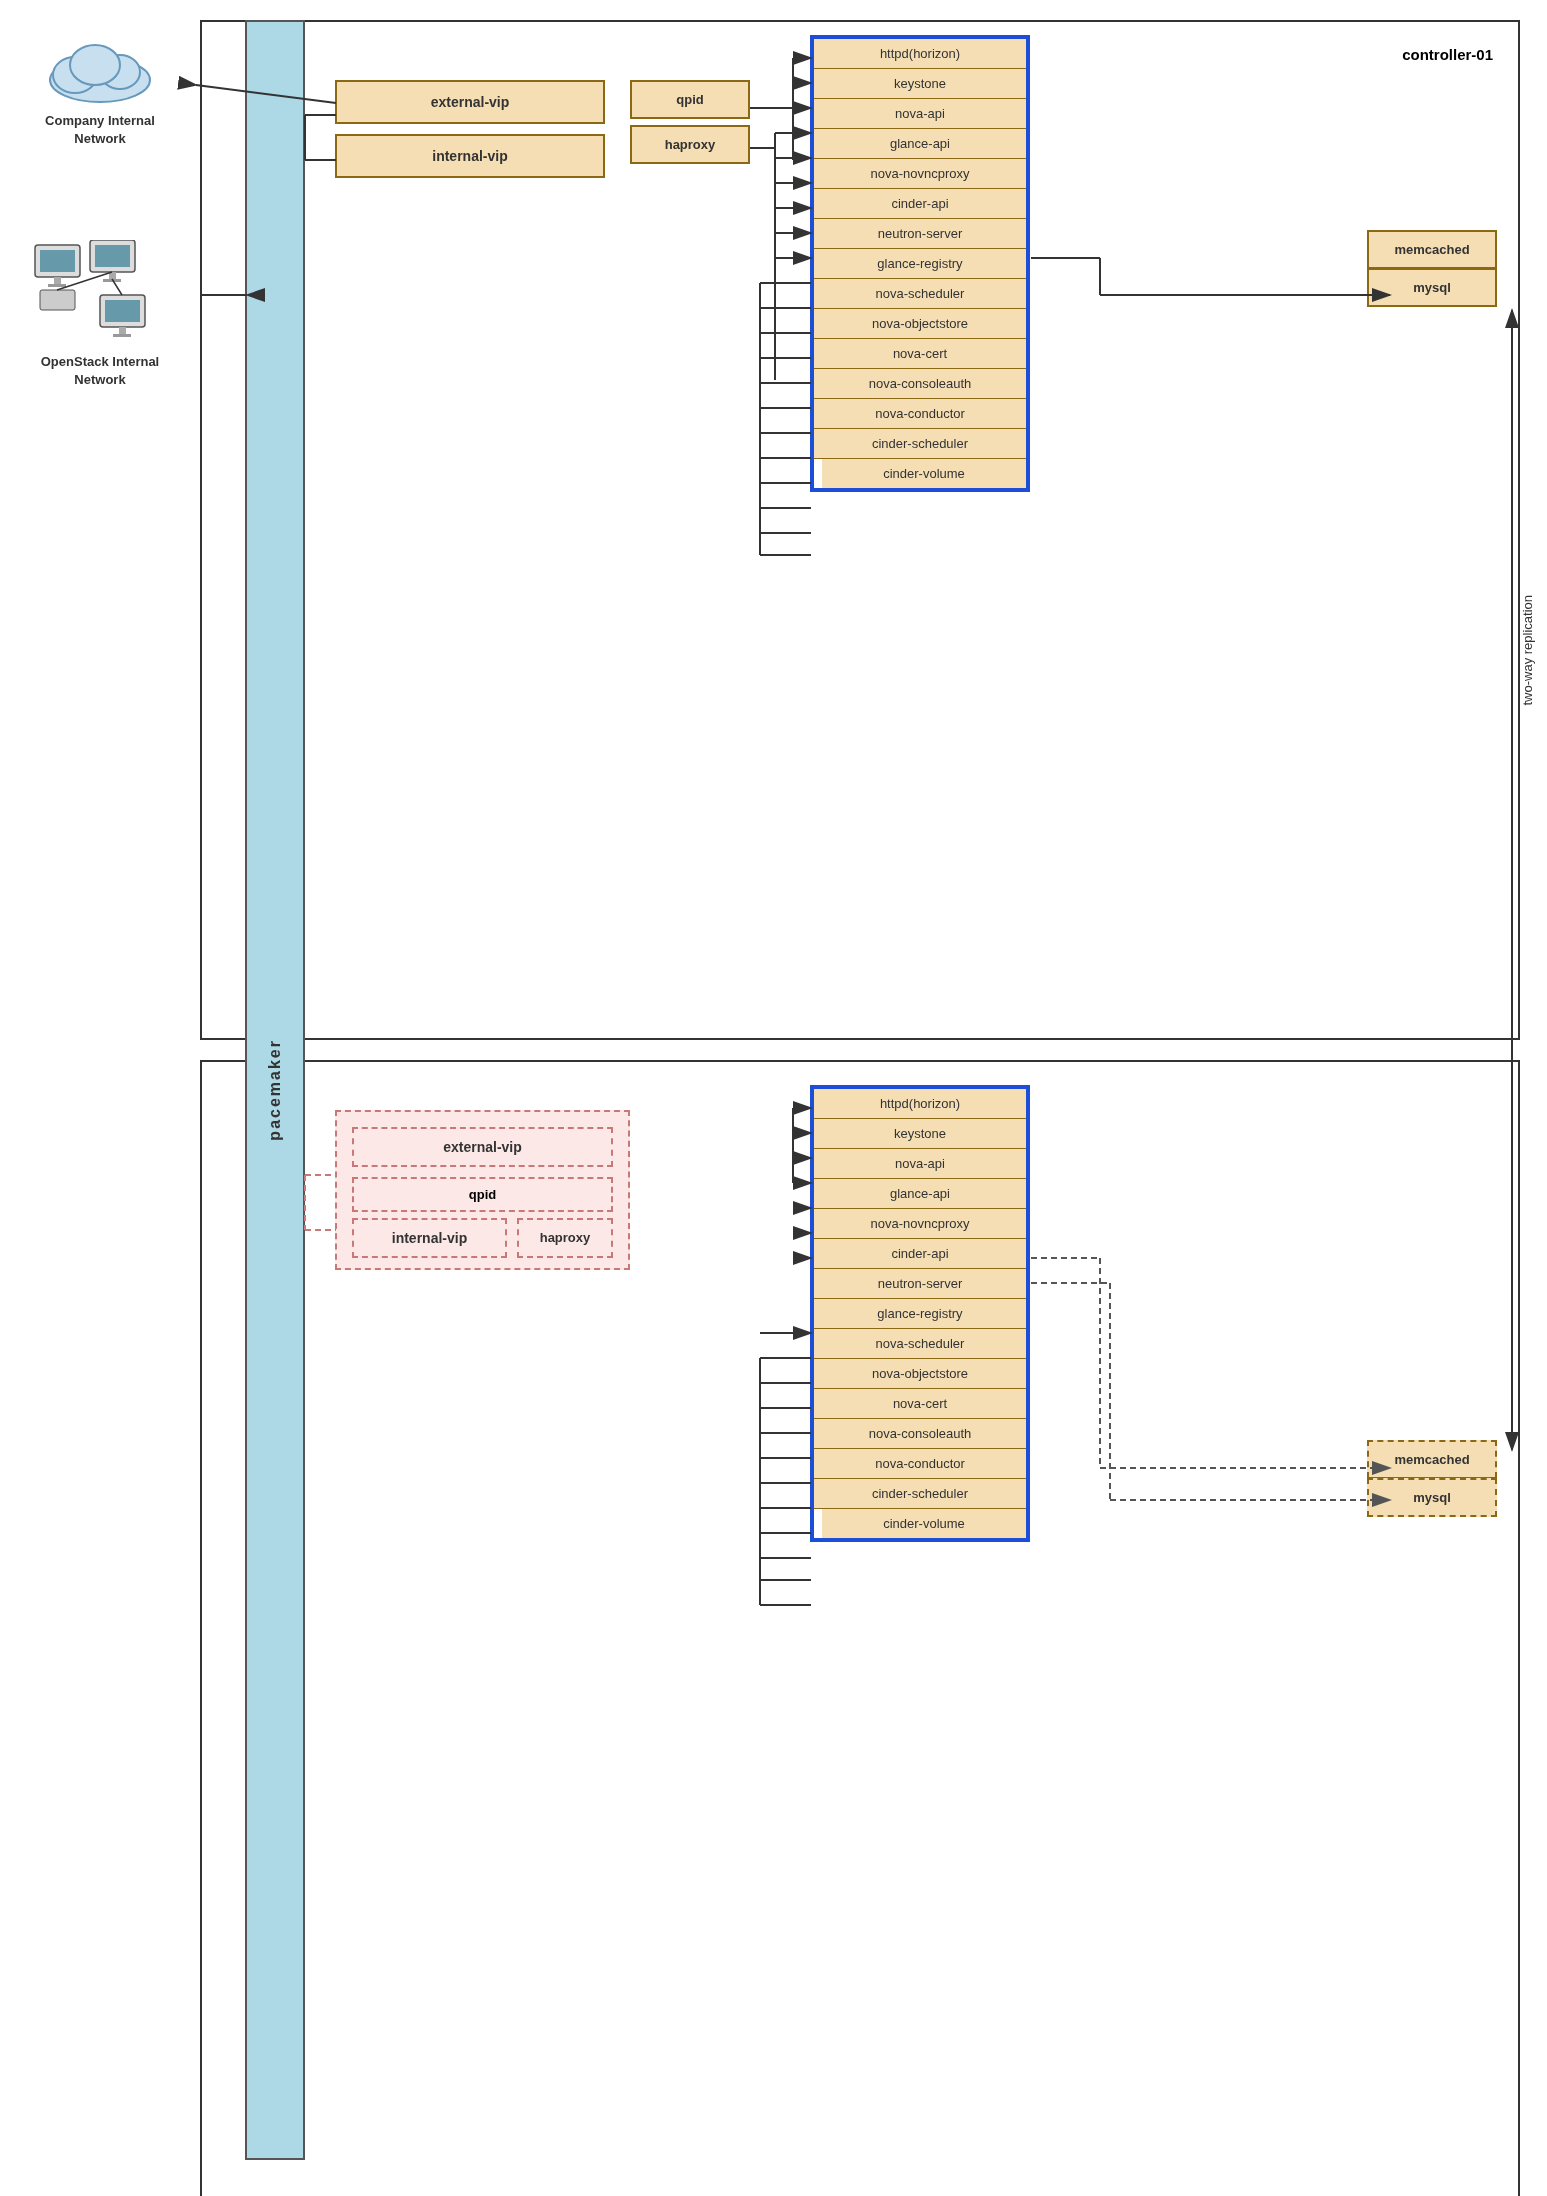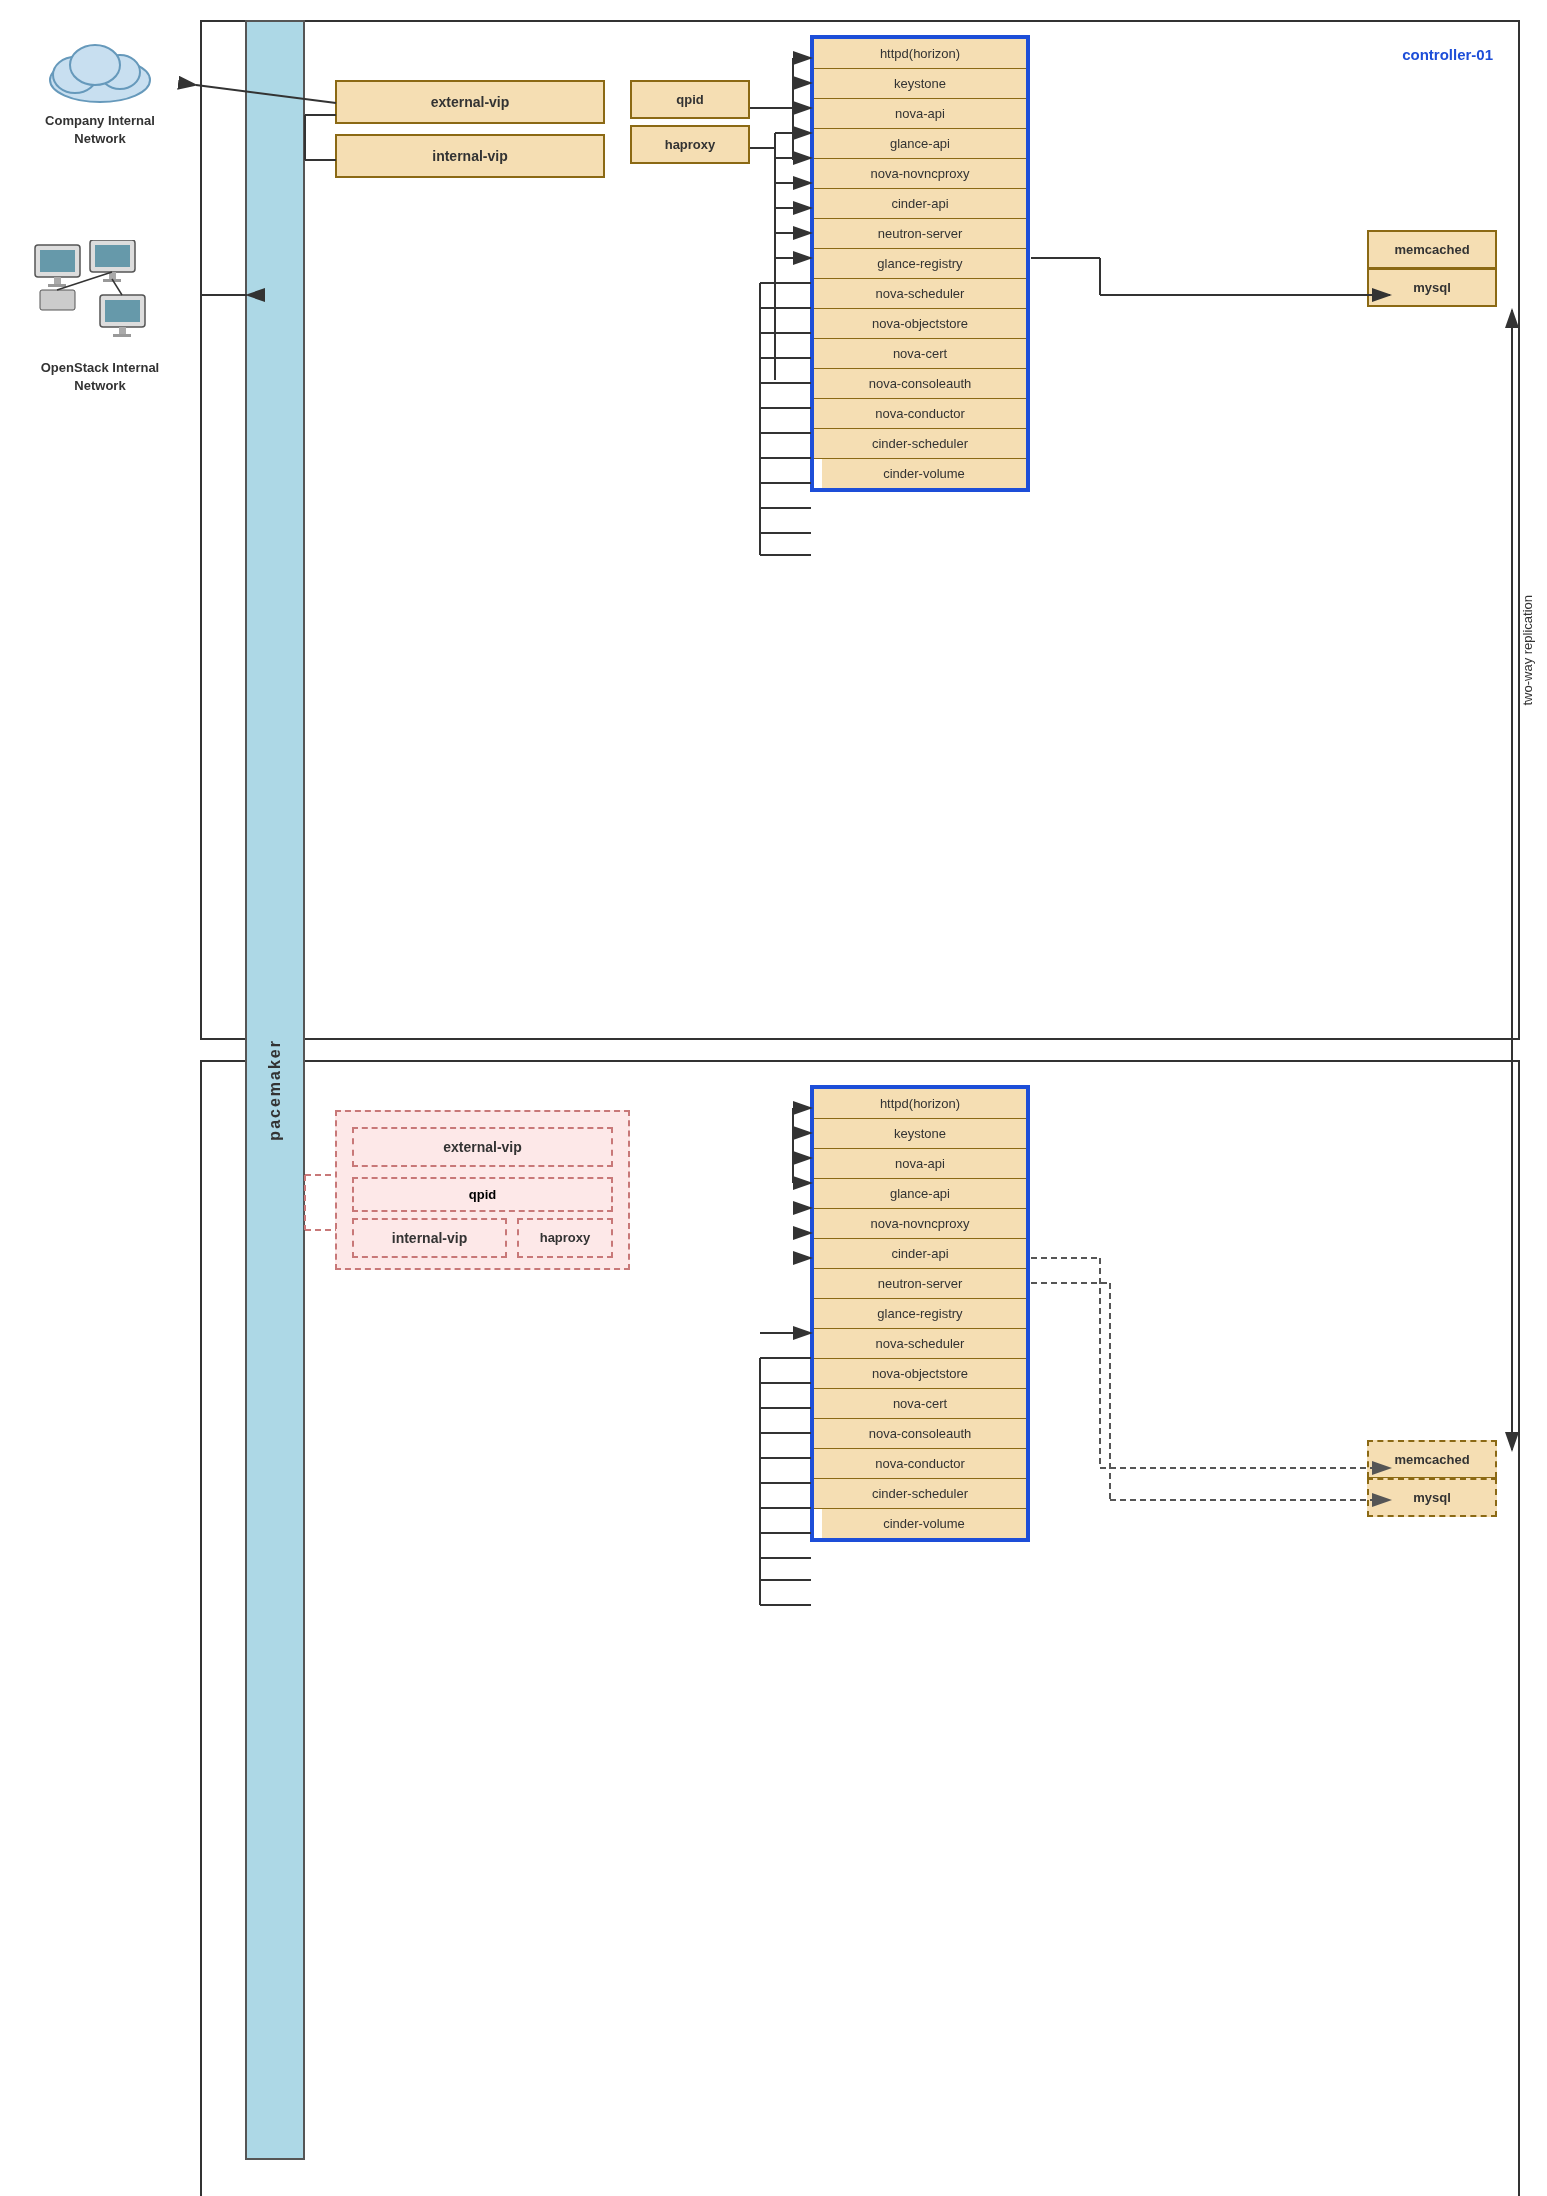--- a/index.html
+++ b/index.html
@@ -40,21 +40,21 @@
       border: 2px solid #333;
       background: transparent;
     }
 
     .controller-label-01 {
       position: absolute;
       top: 24px;
       right: 25px;
       font-size: 15px;
       font-weight: bold;
-      color: #1d4ed8;
+      color: #000000;
     }
 
     .controller-label-02 {
       position: absolute;
       bottom: 8px;
       right: 25px;
       font-size: 15px;
       font-weight: bold;
       color: #333;
     }
@@ -161,21 +161,21 @@
       left: 20px;
       width: 160px;
       text-align: center;
     }
 
     .network-label {
       font-size: 13px;
       font-weight: bold;
       color: #333;
       text-align: center;
-      margin-top: 16px;
+      margin-top: 10px;
       line-height: 1.4;
     }
 
     
     .arrows-svg {
       position: absolute;
       top: 0;
       left: 0;
       width: 1547px;
       height: 2196px;

